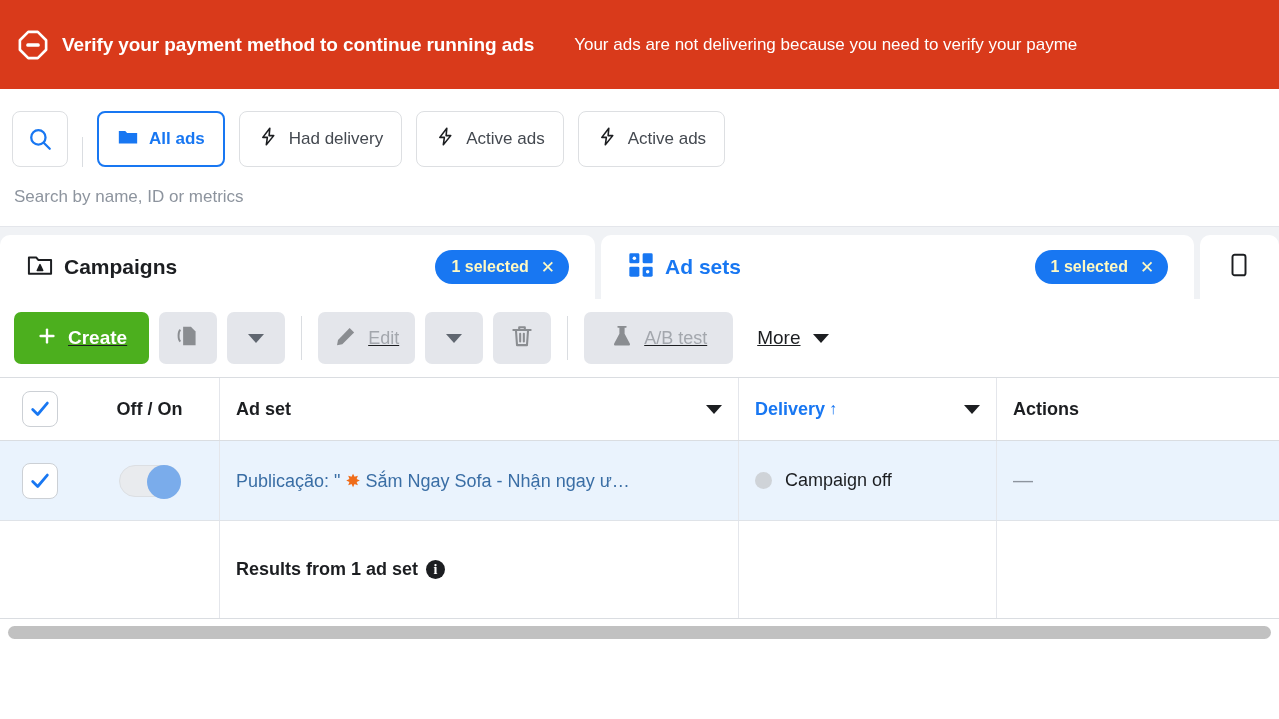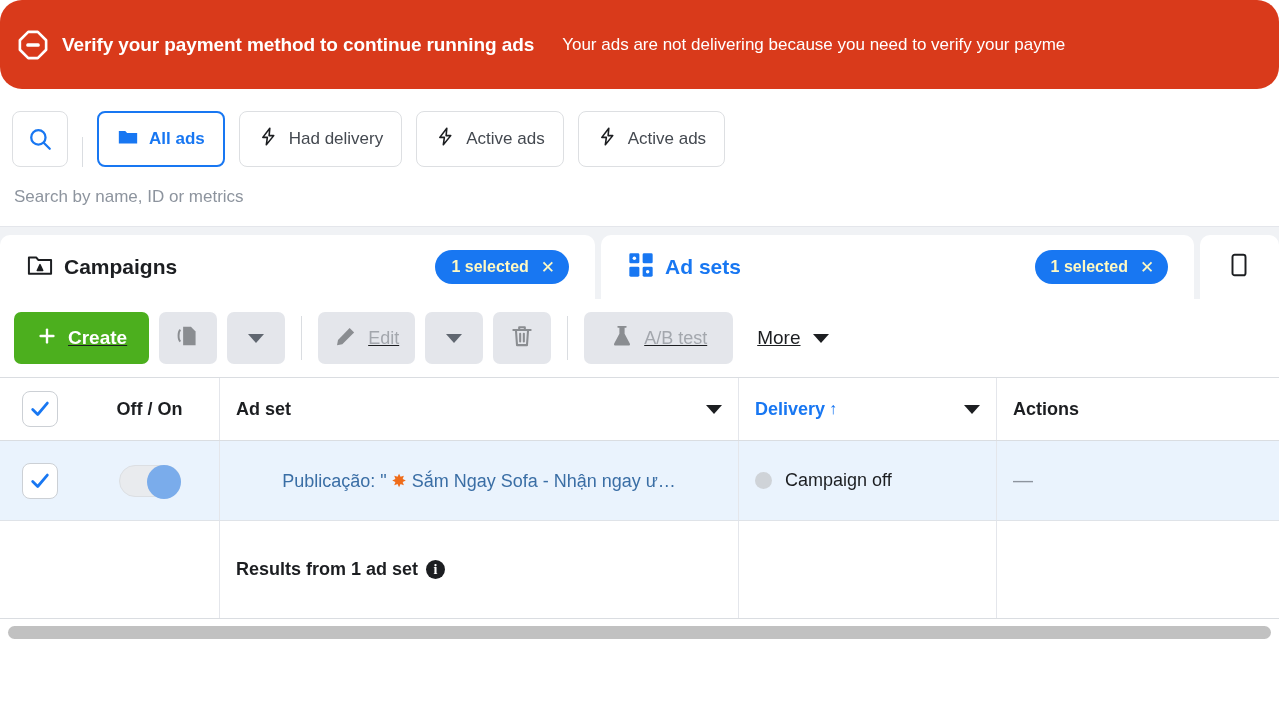--- a/index.html
+++ b/index.html
@@ -13,33 +13,32 @@
 
   
   .alert-banner {
     height: 89px;
     background: #d93a1b;
     display: flex;
     align-items: center;
     padding: 0 18px;
     overflow: hidden;
     white-space: nowrap;
-    border-radius: 22px;
   }
   .alert-icon { flex: 0 0 auto; margin-right: 14px; display: flex; align-items: center; }
   .alert-title {
     color: #ffffff;
     font-size: 19px;
     font-weight: bold;
     letter-spacing: -0.1px;
   }
   .alert-body {
     color: #ffffff;
     font-size: 17px;
-    margin-left: 28px;
+    margin-left: 40px;
     font-weight: 400;
   }
 
   
   .views-bar {
     height: 78px;
     background: #ffffff;
     display: flex;
     align-items: flex-end;
     padding: 0 12px;
@@ -186,21 +185,21 @@
     font-size: 19px;
     color: #1c1e21;
     cursor: pointer;
     font-family: "Liberation Sans", sans-serif;
   }
   .caret { width: 0; height: 0; border-left: 8px solid transparent; border-right: 8px solid transparent; border-top: 9px solid #1c1e21; }
   .caret.grey { border-top-color: #606770; }
 
   
   .table { width: 1279px; }
-  .trow { display: flex; text-align: center; }
+  .trow { display: flex; }
   .thead { height: 64px; border-top: 1px solid #dadde1; border-bottom: 1px solid #dadde1; background: #fff; }
   .cell { display: flex; align-items: center; border-right: 1px solid #e4e6eb; padding: 0 16px; }
   .c-check { width: 80px; justify-content: center; border-right: none; }
   .c-toggle { width: 140px; justify-content: center; }
   .c-name  { width: 519px; }
   .c-delivery { width: 258px; }
   .c-actions { width: 282px; border-right: none; }
 
   .chk {
     width: 36px; height: 36px;

